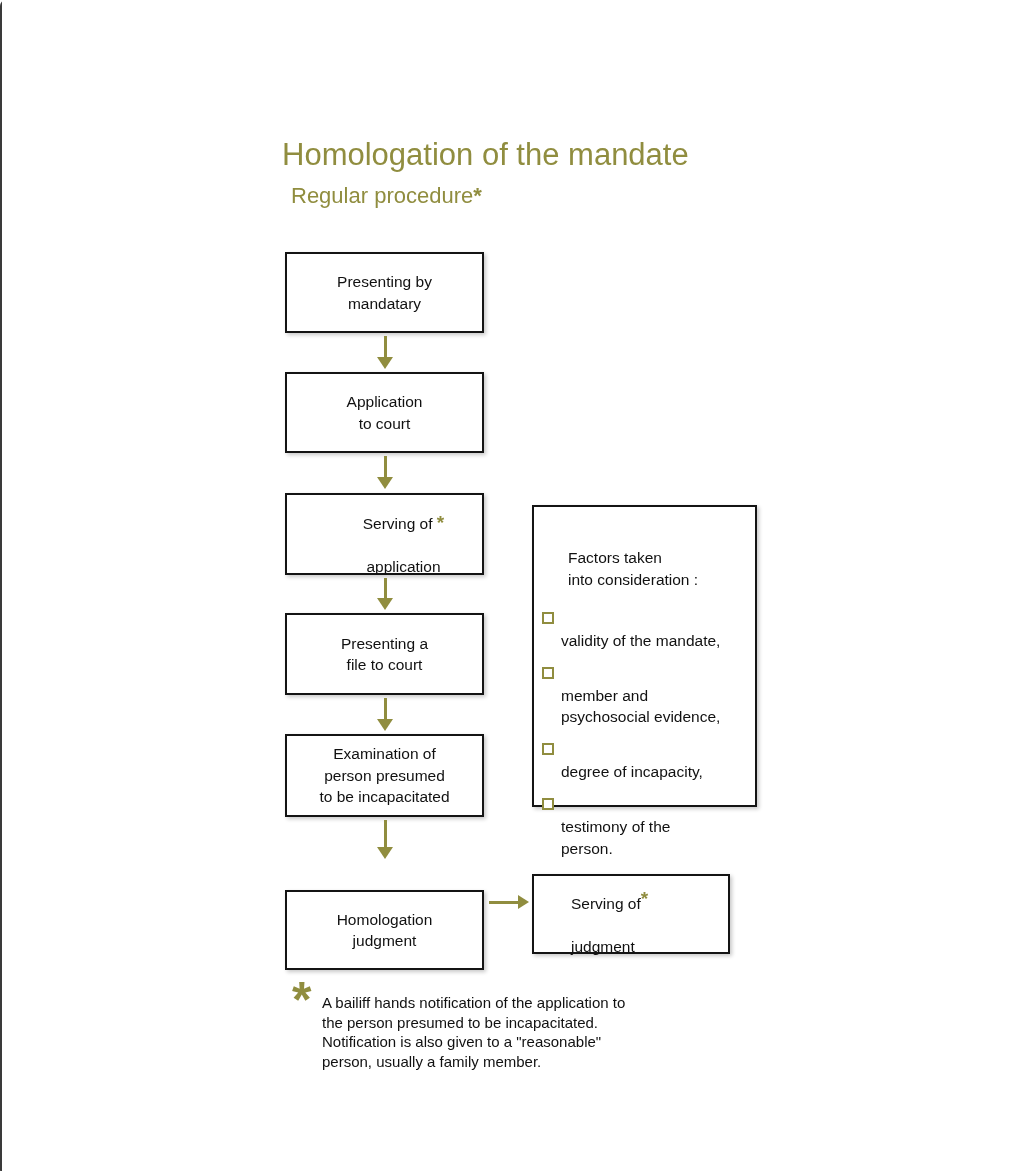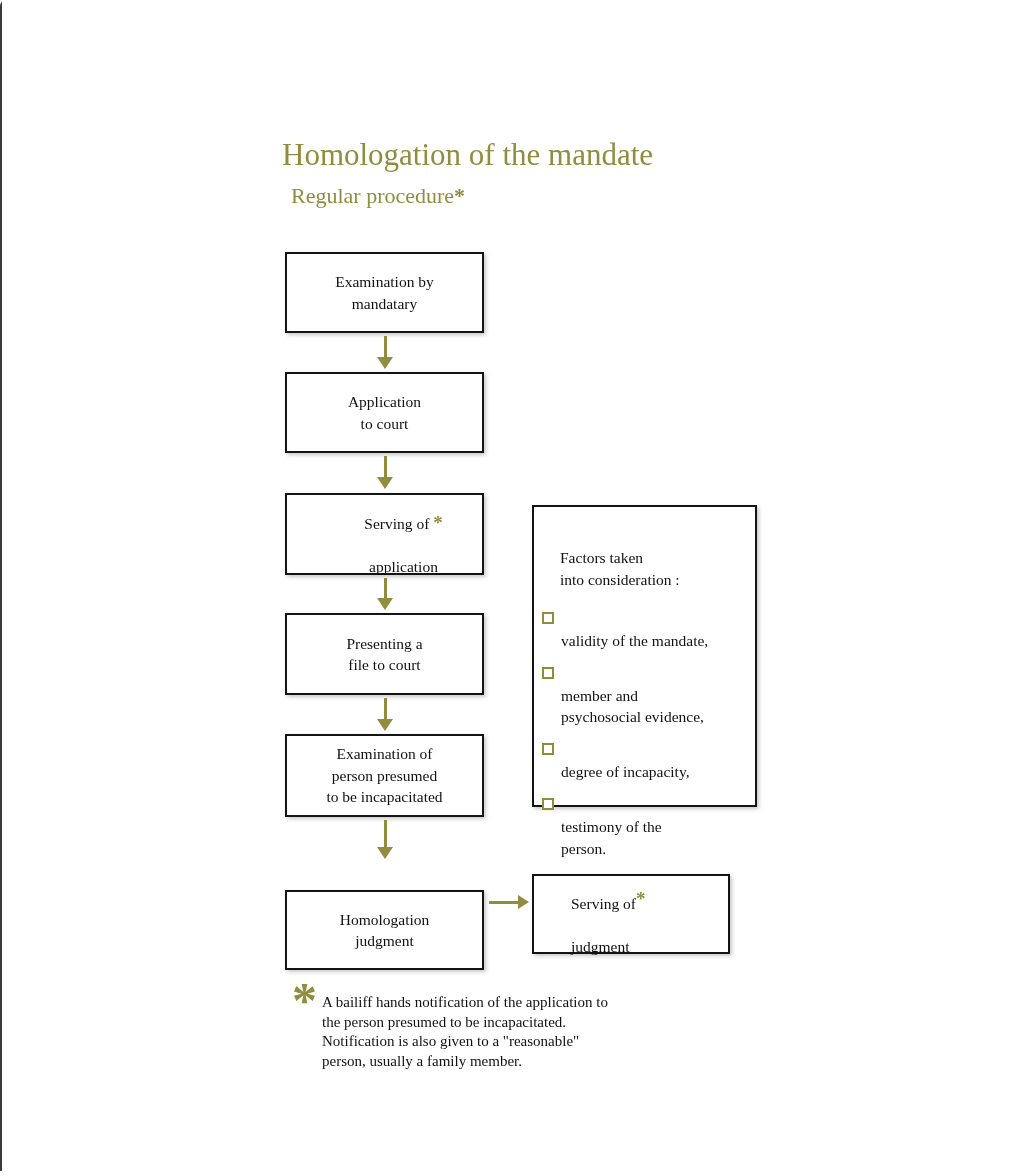--- a/index.html
+++ b/index.html
@@ -5,21 +5,21 @@
   :root{
     --olive:#908D3F;
     --ink:#111111;
     --border:#141414;
   }
   html,body{margin:0;padding:0;background:#ffffff;}
   .page{
     position:relative;
     width:830px;height:1176px;
     background:#ffffff;
-    font-family:Liberation Serif, serif;
+    font-family:Liberation Sans, sans-serif;
     color:var(--ink);
     overflow:hidden;
     border-radius:6px;
   }
   .edge-line{
     position:absolute;left:0;top:0;width:2px;height:1171px;
     background:#3A3A3A;
   }
   .title{
     position:absolute;left:282px;top:136px;
@@ -64,21 +64,21 @@
   }
   .factors-box{
     position:absolute;left:532px;top:505px;width:225px;height:302px;
     box-sizing:border-box;
     background:#ffffff;
     border:2.5px solid var(--border);
     box-shadow:2px 2px 4px rgba(0,0,0,0.22);
     padding:40px 4px 0 6px;
     font-size:15.5px;line-height:21.5px;
   }
-  .factors-heading{margin-left:20px;white-space:pre-line;}
+  .factors-heading{margin-left:28px;white-space:pre-line;}
   .factor-item{
     position:relative;
     margin:12px 0 0 2px;
     padding-left:19px;
     white-space:pre-line;
   }
   .factor-item.first{margin-top:18px;}
   .factor-bullet{
     position:absolute;left:0;top:3.5px;
     width:8px;height:8px;
@@ -134,21 +134,21 @@
 
   <div class="edge-line"></div>
 
   <div class="title">Homologation of the mandate</div>
 
   <div class="subtitle">
     <span>Regular procedure</span><span class="star">*</span>
   </div>
 
   <div class="fbox col-box box-initiative">
-    <div class="box-text">Examination by
+    <div class="box-text">Presenting by
 mandatary</div>
   </div>
 
   <div class="v-arrow va1">
     <div class="shaft"></div>
     <div class="head"></div>
   </div>
 
   <div class="fbox col-box box-application">
     <div class="box-text">Application

